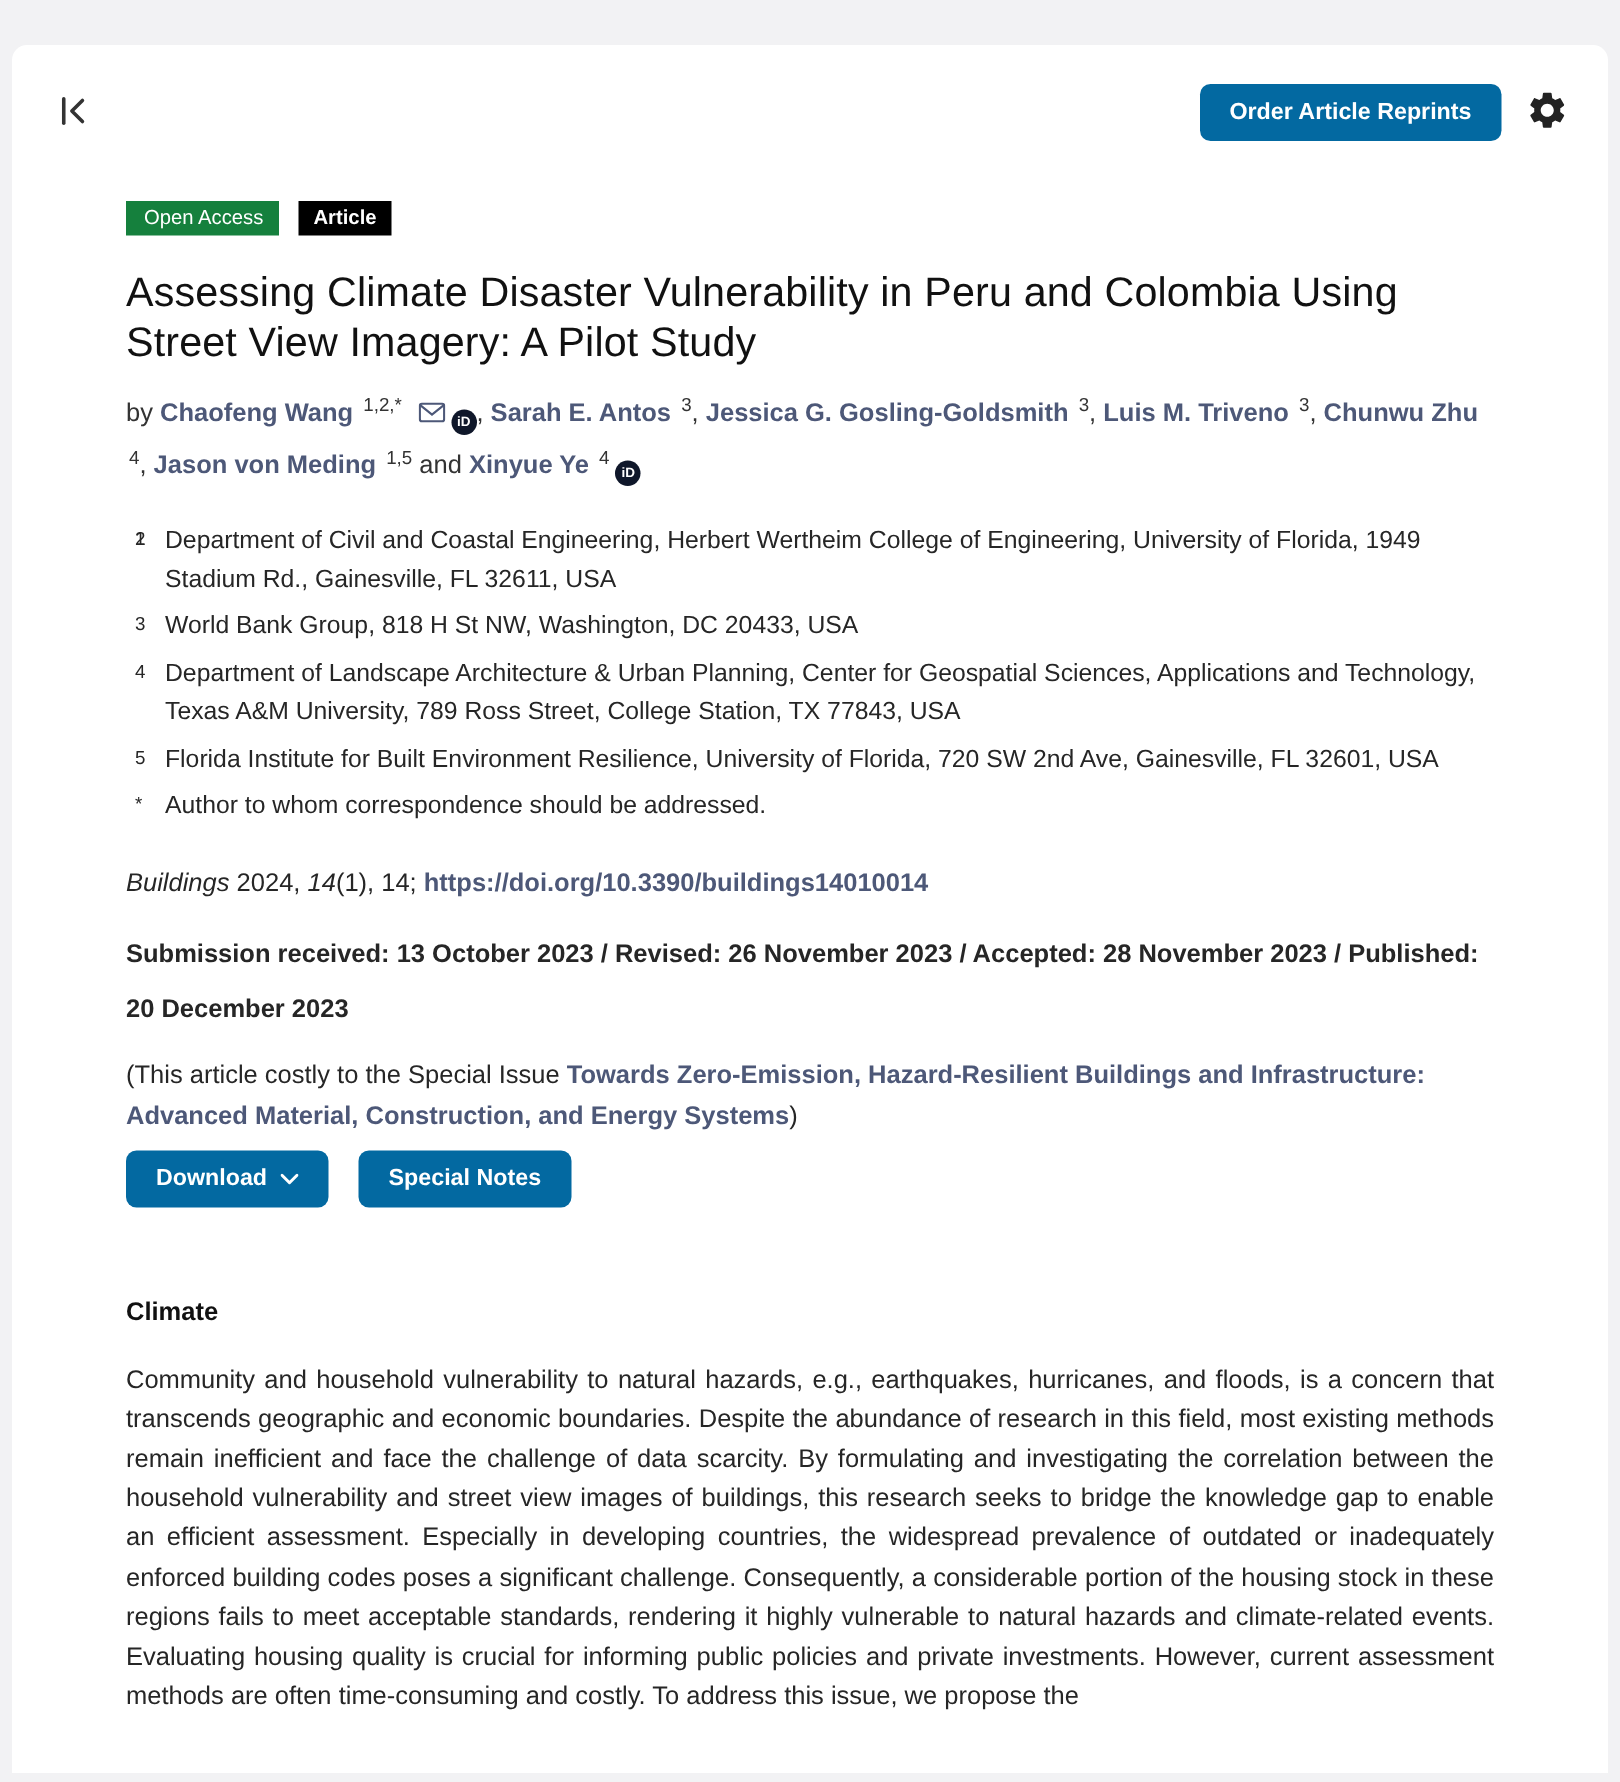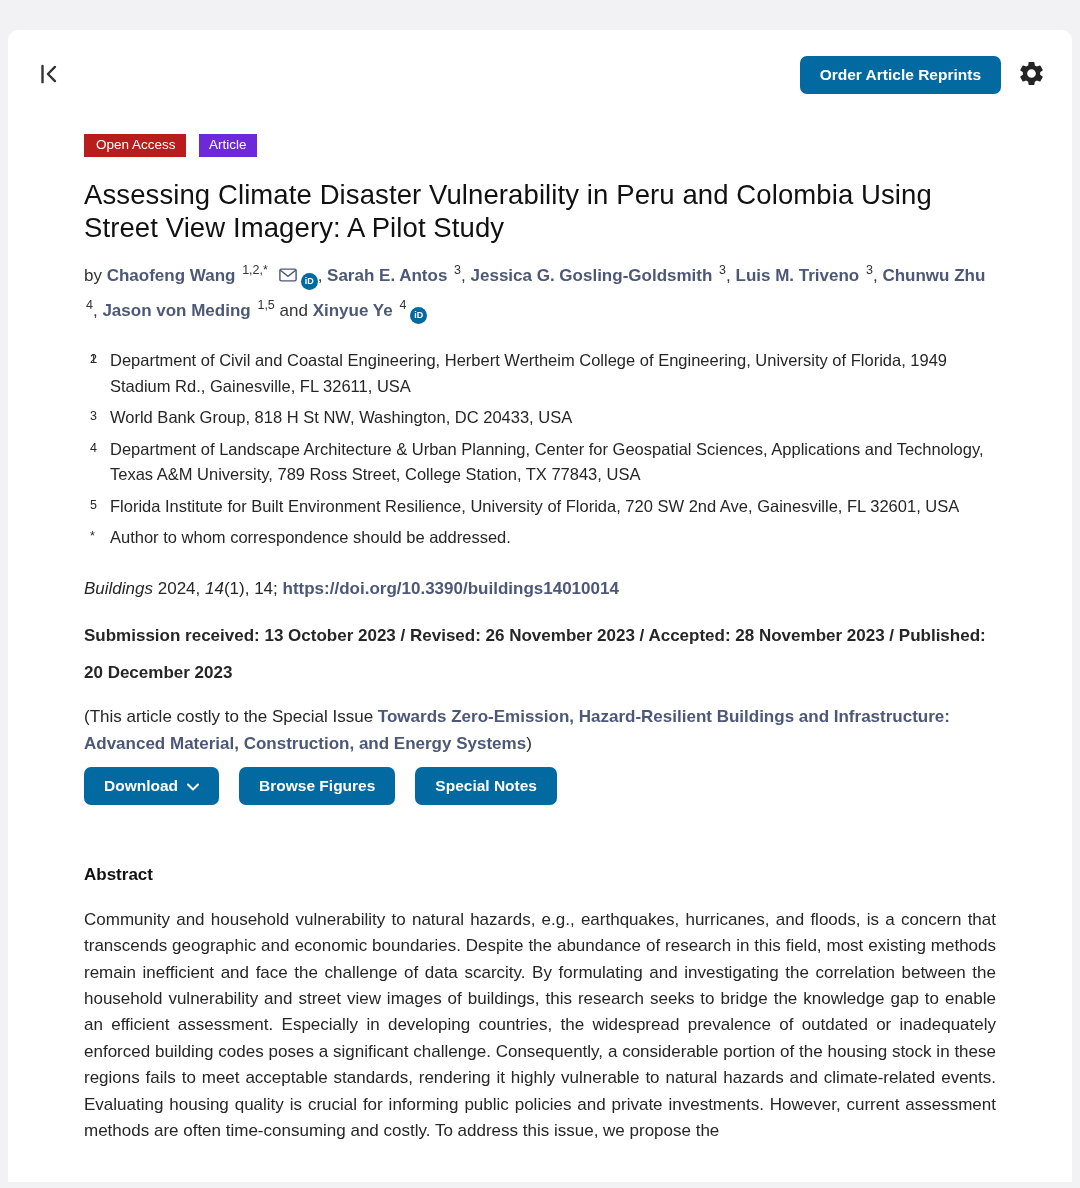--- a/index.html
+++ b/index.html
@@ -27,32 +27,32 @@
     font-size:15.5px; font-weight:700;
     padding:10px 20px; border-radius:7px;
     display:inline-flex; align-items:center; gap:9px;
   }
   .content { padding:0 76px; }
   .badges { margin-top:40px; }
   .badge {
     display:inline-block; color:#fff; font-size:13.5px;
     padding:3px 10px 4px; margin-right:9px; line-height:16px;
   }
-  .badge.oa { background:#b91c1c;padding-left:12px; }
-  .badge.article { background:#6d28d9; }
+  .badge.oa { background:#15803d;padding-left:12px; }
+  .badge.article { background:#000000;font-weight:bold; }
   h1.title {
     margin:21px 0 0 0; font-size:27.5px; line-height:33px;
     font-weight:400; color:#111111; letter-spacing:0.1px;
   }
   .authors { margin-top:12px; font-size:17px; line-height:29px; color:#333; }
   .author { font-weight:700; color:#4d5878; text-decoration:none; cursor:pointer; }
   .authors sup { font-size:12.5px; color:#333; margin-left:2px; }
   .orcid {
     display:inline-block; width:17px; height:17px; border-radius:50%;
-    background:#0369a1; color:#fff; font-size:9px; font-weight:700;
+    background:#0f172a; color:#fff; font-size:9px; font-weight:700;
     text-align:center; line-height:17px; vertical-align:-3px; margin-left:4px;
     cursor:pointer;
   }
   .email-icon { margin-left:6px; vertical-align:-1px; cursor:pointer; }
   .affiliations { margin-top:24px; font-size:16.5px; line-height:25.5px; }
   .aff-row { position:relative; padding-left:26px; margin-bottom:6px; }
   .aff-row sup { position:absolute; left:6px; top:-1px; font-size:12.5px; }
   .citation { margin-top:28px; font-size:17px; }
   .citation .it { font-style:italic; }
   .citation .bd { font-weight:400; }
@@ -131,24 +131,21 @@
     <div class="action-row">
       <button class="btn">
         <span>Download</span>
         <span>
           <svg width="12" height="8" viewBox="0 0 12 8" fill="none" stroke="#ffffff" stroke-width="2" stroke-linecap="round" stroke-linejoin="round">
               <path d="M1 1.5l5 5 5-5"></path>
             </svg>
         </span>
       </button>
       <button class="btn">
-        <span>Browse Figures</span>
-      </button>
-      <button class="btn">
         <span>Special Notes</span>
       </button>
     </div>
 
-    <div class="abstract-heading">Abstract</div>
+    <div class="abstract-heading">Climate</div>
     <div class="abstract-text">Community and household vulnerability to natural hazards, e.g., earthquakes, hurricanes, and floods, is a concern that transcends geographic and economic boundaries. Despite the abundance of research in this field, most existing methods remain inefficient and face the challenge of data scarcity. By formulating and investigating the correlation between the household vulnerability and street view images of buildings, this research seeks to bridge the knowledge gap to enable an efficient assessment. Especially in developing countries, the widespread prevalence of outdated or inadequately enforced building codes poses a significant challenge. Consequently, a considerable portion of the housing stock in these regions fails to meet acceptable standards, rendering it highly vulnerable to natural hazards and climate-related events. Evaluating housing quality is crucial for informing public policies and private investments. However, current assessment methods are often time-consuming and costly. To address this issue, we propose the</div>
 
   </div>
 </div>
 
 </body></html>

